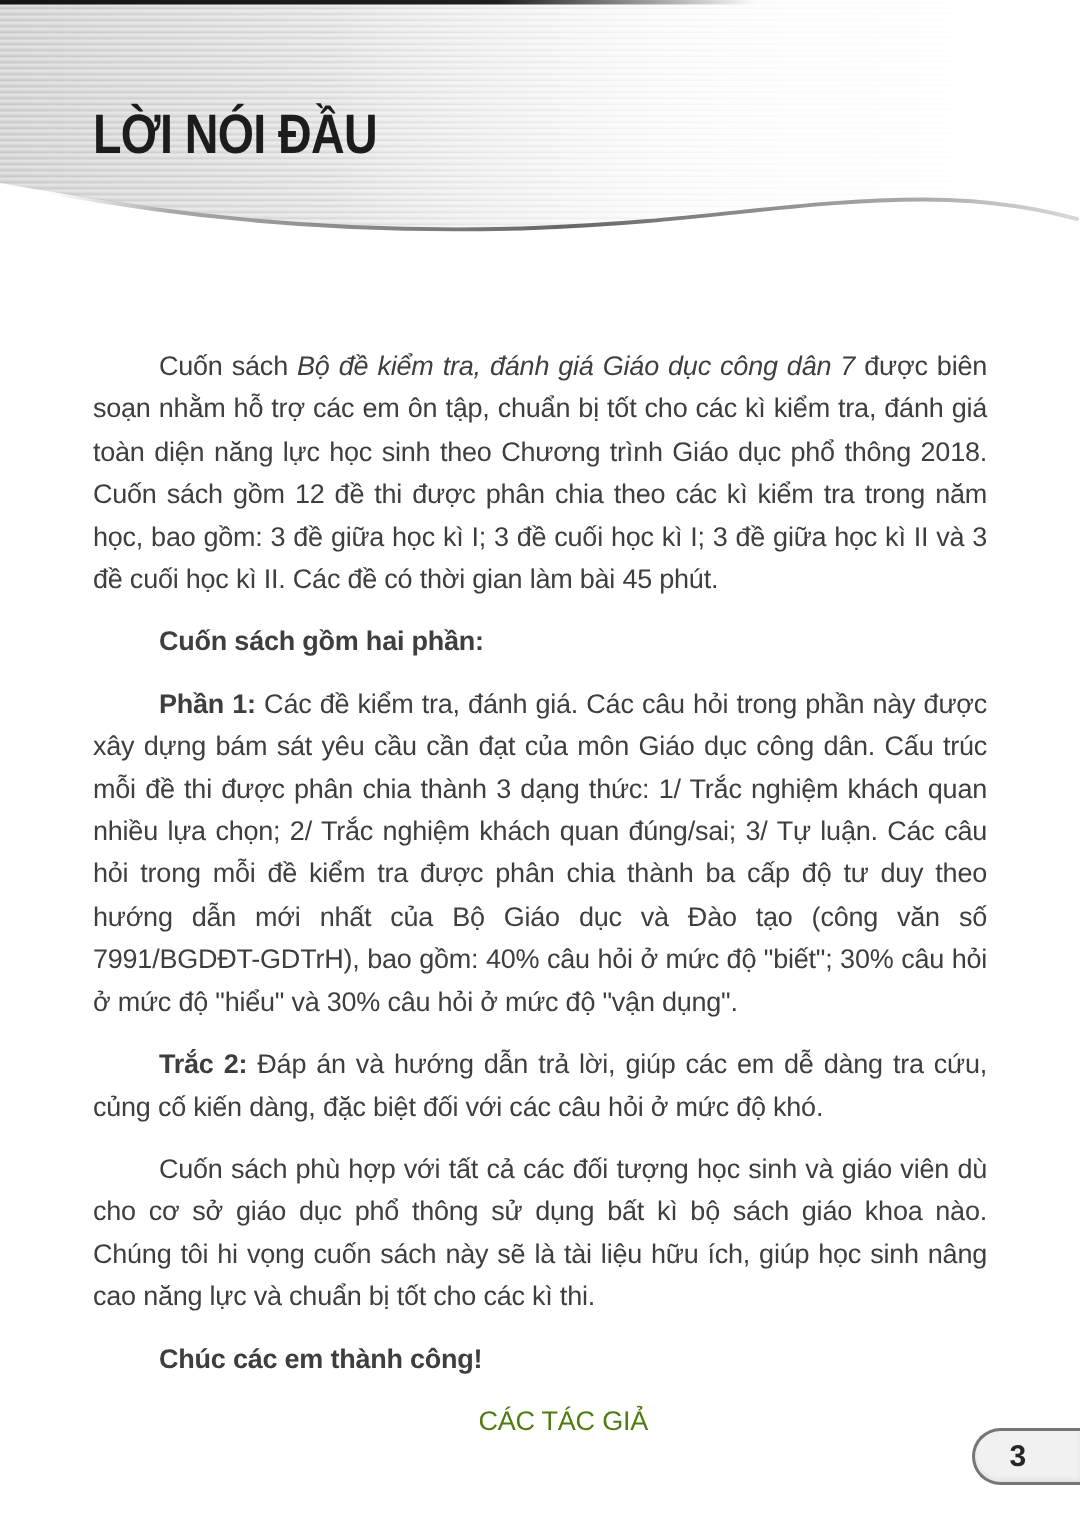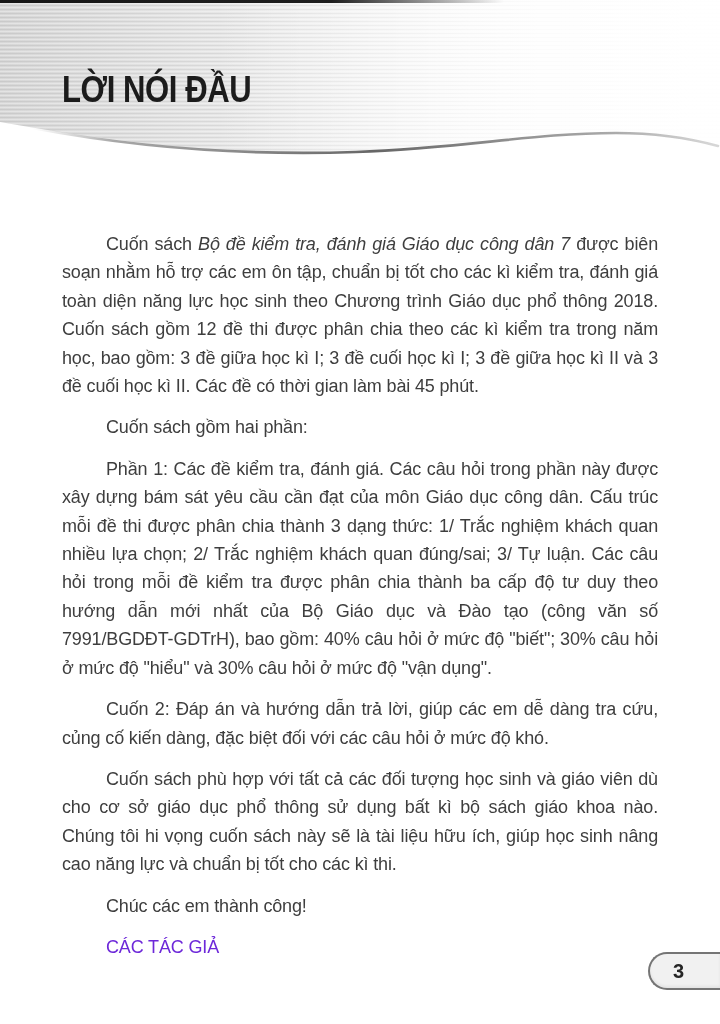--- a/index.html
+++ b/index.html
@@ -27,26 +27,26 @@
     z-index:2;
   }
 
   
   .page-body {
     position:absolute; left:62px; top:230px; width:596px;
     color:#3e3e3e; font-size:18px; line-height:28.4px;
     text-align:justify; letter-spacing:-0.15px;
   }
   .page-body p { margin:0 0 13px 0; text-indent:44px; }
-  .bold { font-weight:normal; }
+  .bold { font-weight:bold; }
   .italic { font-style:italic;margin-top:12px; }
-  .closing { text-align:left; }
+  .closing { text-align:left;font-weight:bold; }
   .signature {
-    text-align:left; text-indent:0; padding-right:13px; margin-top:6px;
-    color:#6d28d9;
+    text-align:center; text-indent:0; padding-right:13px; margin-top:6px;
+    color:#4d7c0f;
   }
 
   
   .page-tab {
     position:absolute; top:952px; right:0; width:72px; height:38px;
     box-sizing:border-box;
     background:#f1f1f1;
     border:2px solid #757575; border-right:none;
     border-radius:20px 0 0 20px;
     display:flex; align-items:center;
@@ -94,21 +94,21 @@
   <h1 class="page-title">LỜI NÓI ĐẦU</h1>
 </div>
 
 <main class="page-body">
   <p><span>Cuốn sách </span><span class="italic">Bộ đề kiểm tra, đánh giá Giáo dục công dân 7</span><span> được biên soạn nhằm hỗ trợ các em ôn tập, chuẩn bị tốt cho các kì kiểm tra, đánh giá toàn diện năng lực học sinh theo Chương trình Giáo dục phổ thông 2018. Cuốn sách gồm 12 đề thi được phân chia theo các kì kiểm tra trong năm học, bao gồm: 3 đề giữa học kì I; 3 đề cuối học kì I; 3 đề giữa học kì II và 3 đề cuối học kì II. Các đề có thời gian làm bài 45 phút.</span></p>
 
   <p class="bold">Cuốn sách gồm hai phần:</p>
 
   <p><span class="bold">Phần 1:</span><span> Các đề kiểm tra, đánh giá. Các câu hỏi trong phần này được xây dựng bám sát yêu cầu cần đạt của môn Giáo dục công dân. Cấu trúc mỗi đề thi được phân chia thành 3 dạng thức: 1/ Trắc nghiệm khách quan nhiều lựa chọn; 2/ Trắc nghiệm khách quan đúng/sai; 3/ Tự luận. Các câu hỏi trong mỗi đề kiểm tra được phân chia thành ba cấp độ tư duy theo hướng dẫn mới nhất của Bộ Giáo dục và Đào tạo (công văn số 7991/BGDĐT-GDTrH), bao gồm: 40% câu hỏi ở mức độ "biết"; 30% câu hỏi ở mức độ "hiểu" và 30% câu hỏi ở mức độ "vận dụng".</span></p>
 
-  <p><span class="bold">Cuốn 2:</span><span> Đáp án và hướng dẫn trả lời, giúp các em dễ dàng tra cứu, củng cố kiến dàng, đặc biệt đối với các câu hỏi ở mức độ khó.</span></p>
+  <p><span class="bold">Trắc 2:</span><span> Đáp án và hướng dẫn trả lời, giúp các em dễ dàng tra cứu, củng cố kiến dàng, đặc biệt đối với các câu hỏi ở mức độ khó.</span></p>
 
   <p>Cuốn sách phù hợp với tất cả các đối tượng học sinh và giáo viên dù cho cơ sở giáo dục phổ thông sử dụng bất kì bộ sách giáo khoa nào. Chúng tôi hi vọng cuốn sách này sẽ là tài liệu hữu ích, giúp học sinh nâng cao năng lực và chuẩn bị tốt cho các kì thi.</p>
 
   <p class="closing">Chúc các em thành công!</p>
 
   <p class="signature">CÁC TÁC GIẢ</p>
 </main>
 
 <div class="page-tab">
   <span class="num">3</span>

